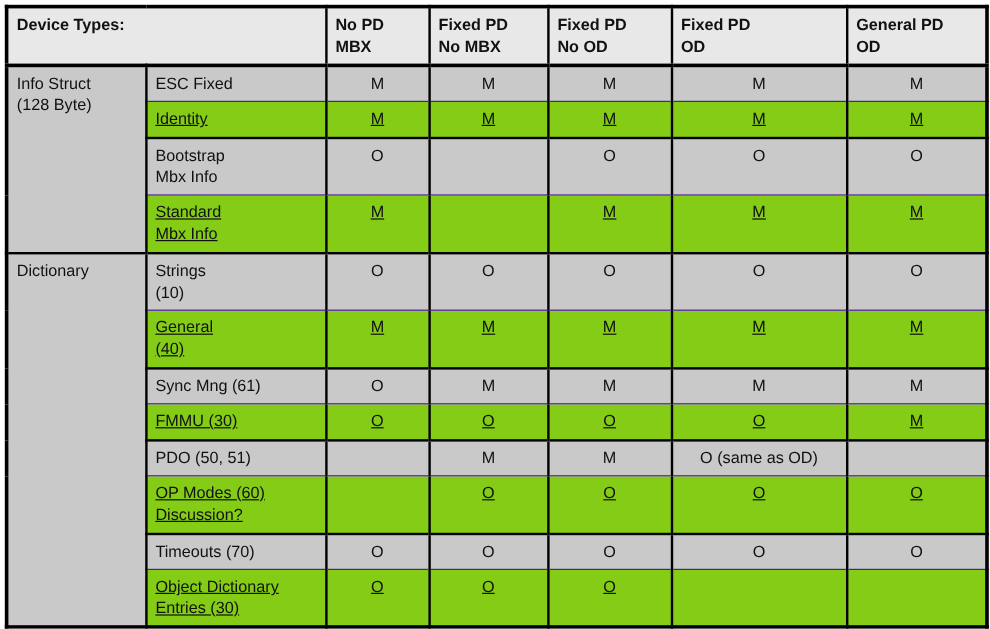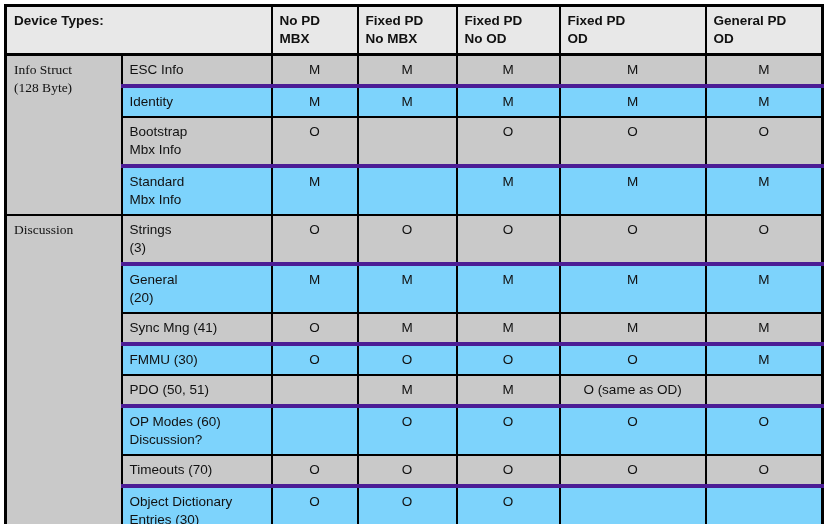--- a/index.html
+++ b/index.html
@@ -37,26 +37,25 @@
     background: #e8e8e8;
     text-align: left;
     font-weight: bold;
     border-bottom: 3px solid #000000;
     height: 48px;
   }
   .device-table thead th.corner-cell {
     border-right: 2px solid #000000;
   }
   tr.dark > td { background: #c9c9c9; border-top: 2px solid #000000; }
-  tr.light > td { background: #7dd3fc; border-top: 4px solid #4c1d95; }
+  tr.light > td { background: #84cc16; border-top: 1px solid #4c1d95; text-decoration: underline; }
   td.group-cell {
     background: #c9c9c9 !important;
     vertical-align: top;
     text-align: left;
-    font-family: Liberation Serif, serif;
   }
   td.label-cell { text-align: left; }
   td.value-cell { text-align: center; }
   tr.row-h1 > td { height: 30px; }
   tr.row-h2 > td { height: 48px; }
 </style>
 </head>
 <body>
 
 <div class="sheet">
@@ -82,21 +81,21 @@
         <th>Fixed PD
 OD</th>
         <th>General PD
 OD</th>
       </tr>
     </thead>
     <tbody>
         <tr class="dark row-h1">
           <td class="group-cell" rowspan="4">Info Struct
 (128 Byte)</td>
-          <td class="label-cell">ESC Info</td>
+          <td class="label-cell">ESC Fixed</td>
           <td class="value-cell">M</td>
           <td class="value-cell">M</td>
           <td class="value-cell">M</td>
           <td class="value-cell">M</td>
           <td class="value-cell">M</td>
         </tr>
         <tr class="light row-h1">
           <td class="label-cell">Identity</td>
           <td class="value-cell">M</td>
           <td class="value-cell">M</td>
@@ -116,40 +115,40 @@
         <tr class="light row-h2">
           <td class="label-cell">Standard
 Mbx Info</td>
           <td class="value-cell">M</td>
           <td class="value-cell"></td>
           <td class="value-cell">M</td>
           <td class="value-cell">M</td>
           <td class="value-cell">M</td>
         </tr>
         <tr class="dark row-h2">
-          <td class="group-cell" rowspan="8">Discussion</td>
+          <td class="group-cell" rowspan="8">Dictionary</td>
           <td class="label-cell">Strings
-(3)</td>
+(10)</td>
           <td class="value-cell">O</td>
           <td class="value-cell">O</td>
           <td class="value-cell">O</td>
           <td class="value-cell">O</td>
           <td class="value-cell">O</td>
         </tr>
         <tr class="light row-h2">
           <td class="label-cell">General
-(20)</td>
+(40)</td>
           <td class="value-cell">M</td>
           <td class="value-cell">M</td>
           <td class="value-cell">M</td>
           <td class="value-cell">M</td>
           <td class="value-cell">M</td>
         </tr>
         <tr class="dark row-h1">
-          <td class="label-cell">Sync Mng (41)</td>
+          <td class="label-cell">Sync Mng (61)</td>
           <td class="value-cell">O</td>
           <td class="value-cell">M</td>
           <td class="value-cell">M</td>
           <td class="value-cell">M</td>
           <td class="value-cell">M</td>
         </tr>
         <tr class="light row-h1">
           <td class="label-cell">FMMU (30)</td>
           <td class="value-cell">O</td>
           <td class="value-cell">O</td>

